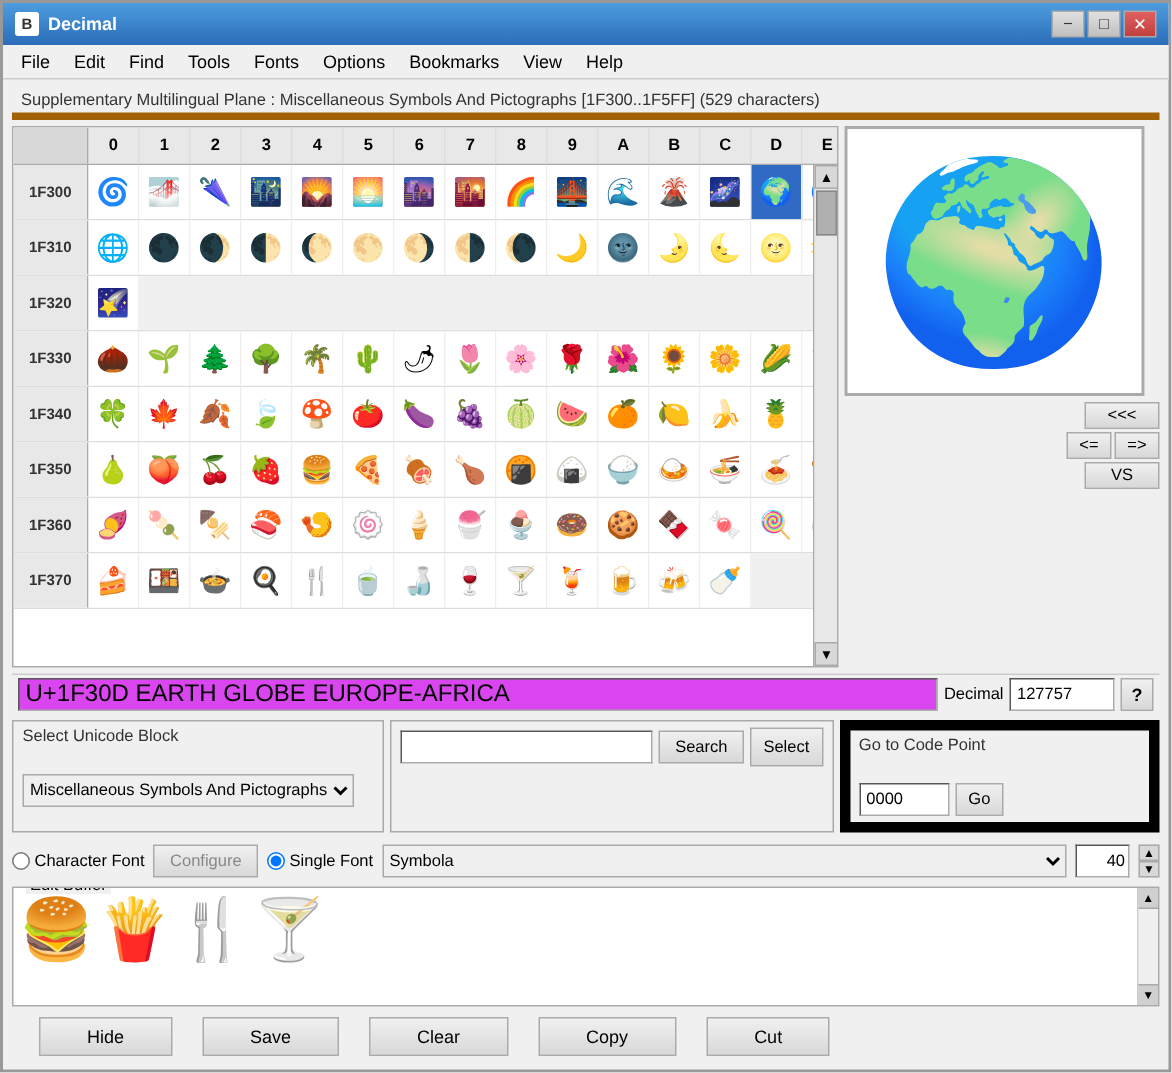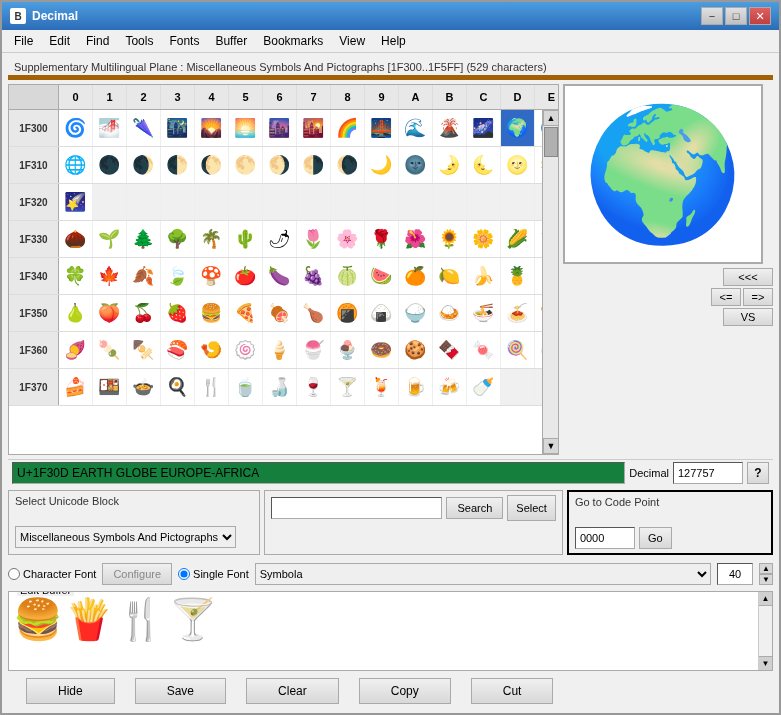--- a/index.html
+++ b/index.html
@@ -43,43 +43,43 @@
     .scroll-thumb { width: 14px; height: 30px; background: #b0b0b0; margin: 1px; border: 1px solid #888; cursor: pointer; }
 
     .right-panel { width: 210px; display: flex; flex-direction: column; gap: 2px; }
     
     .preview-box { width: 200px; height: 180px; background: white; border: 2px solid #aaa; display: flex; align-items: center; justify-content: center; overflow: hidden; margin-bottom: 2px; }
     .preview-char { font-size: 130px; font-family: Symbola, 'Segoe UI Symbol', Arial; line-height: 1; }
     .nav-btn { padding: 2px 6px; background: linear-gradient(to bottom, #f0f0f0, #d8d8d8); border: 1px solid #aaa; cursor: pointer; font-size: 11px; min-width: 30px; text-align: center; }
     .nav-btn-wide { min-width: 50px; }
 
     .info-bar { display: flex; align-items: center; gap: 4px; padding: 2px 4px; background: #f0f0f0; border-top: 1px solid #ccc; }
-    .char-info { flex: 1; font-size: 12px; padding: 2px 4px; background: #15803d; border: 1px inset #aaa; height: 22px; display: flex; align-items: center; }
+    .char-info { flex: 1; font-size: 16px; padding: 2px 4px; background: #d946ef; border: 1px inset #aaa; height: 22px; display: flex; align-items: center; }
     .decimal-label { font-size: 11px; }
     .decimal-value { font-size: 11px; padding: 2px 4px; background: white; border: 1px inset #aaa; height: 22px; display: flex; align-items: center; min-width: 70px; }
     .help-btn { width: 22px; height: 22px; background: linear-gradient(to bottom, #f0f0f0, #d8d8d8); border: 1px solid #aaa; cursor: pointer; display: flex; align-items: center; justify-content: center; font-weight: bold; font-size: 12px; }
     .block-select { flex: 1; height: 22px; font-size: 11px; border: 1px solid #aaa; }
     
     .search-row { display: flex; gap: 4px; align-items: center; }
     .search-input { flex: 1; height: 22px; border: 1px inset #aaa; font-size: 11px; padding: 2px 4px; }
     .search-btn { padding: 2px 10px; height: 22px; background: linear-gradient(to bottom, #f0f0f0, #d8d8d8); border: 1px solid #aaa; cursor: pointer; font-size: 11px; }
     .select-btn { padding: 2px 8px; height: 26px; background: linear-gradient(to bottom, #f0f0f0, #d8d8d8); border: 1px solid #aaa; cursor: pointer; font-size: 11px; }
 
     .goto-row { display: flex; gap: 4px; align-items: center; }
     .goto-input { width: 60px; height: 22px; border: 1px inset #aaa; font-size: 11px; padding: 2px 4px; }
     .goto-btn { padding: 2px 8px; height: 22px; background: linear-gradient(to bottom, #f0f0f0, #d8d8d8); border: 1px solid #aaa; cursor: pointer; font-size: 11px; }
     .unicode-section { border: 1px solid #aaa; padding: 4px 6px; flex: 1; background: #f0f0f0; }
     .search-section { border: 1px solid #aaa; padding: 4px 6px; flex: 1.2; background: #f0f0f0; }
-    .goto-section { border: 2px solid #000000; padding: 4px 6px; flex: 0.8; background: #f0f0f0; }
+    .goto-section { border: 7px solid #000000; padding: 4px 6px; flex: 0.8; background: #f0f0f0; }
     .section-heading { font-size: 11px; color: #333; margin-bottom: 19px; }
 
     .font-row { display: flex; gap: 6px; align-items: center; padding: 2px 0; }
     .radio-label { font-size: 11px; display: flex; align-items: center; gap: 3px; cursor: pointer; }
     .font-select { height: 22px; font-size: 11px; border: 1px solid #aaa; flex: 1; }
-    .font-size-input { width: 36px; height: 22px; border: 1px inset #aaa; font-size: 11px; padding: 2px; text-align: center; }
+    .font-size-input { width: 36px; height: 22px; border: 1px inset #aaa; font-size: 11px; padding: 2px; text-align: right; }
     .font-size-spinner { display: flex; flex-direction: column; }
     .spin-btn { width: 14px; height: 11px; background: #d8d8d8; border: 1px solid #aaa; display: flex; align-items: center; justify-content: center; font-size: 8px; cursor: pointer; line-height: 1; }
 
     .bottom-controls { display: flex; gap: 2px; align-items: center; padding: 3px 0; }
     .radio-group { display: flex; gap: 8px; align-items: center; flex: 1; }
     .action-btn { padding: 3px 31px; height: 26px; background: linear-gradient(to bottom, #f0f0f0, #d8d8d8); border: 1px solid #aaa; cursor: pointer; font-size: 12px; min-width: 55px; margin-left: 18px; }
     
     .three-panels { display: flex; gap: 4px; margin-bottom: 2px; }
     
     input[type="radio"] { width: 12px; height: 12px; }
@@ -104,21 +104,21 @@
       <button class="title-btn close">✕</button>
     </div>
   </div>
 
   <div class="menu-bar">
     <span class="menu-item">File</span>
     <span class="menu-item">Edit</span>
     <span class="menu-item">Find</span>
     <span class="menu-item">Tools</span>
     <span class="menu-item">Fonts</span>
-    <span class="menu-item">Buffer</span>
+    <span class="menu-item">Options</span>
     <span class="menu-item">Bookmarks</span>
     <span class="menu-item">View</span>
     <span class="menu-item">Help</span>
   </div>
 
   <div class="content">
 
     <div class="status-bar">Supplementary Multilingual Plane : Miscellaneous Symbols And Pictographs [1F300..1F5FF] (529 characters)</div>
 
     <div class="char-grid-section">

